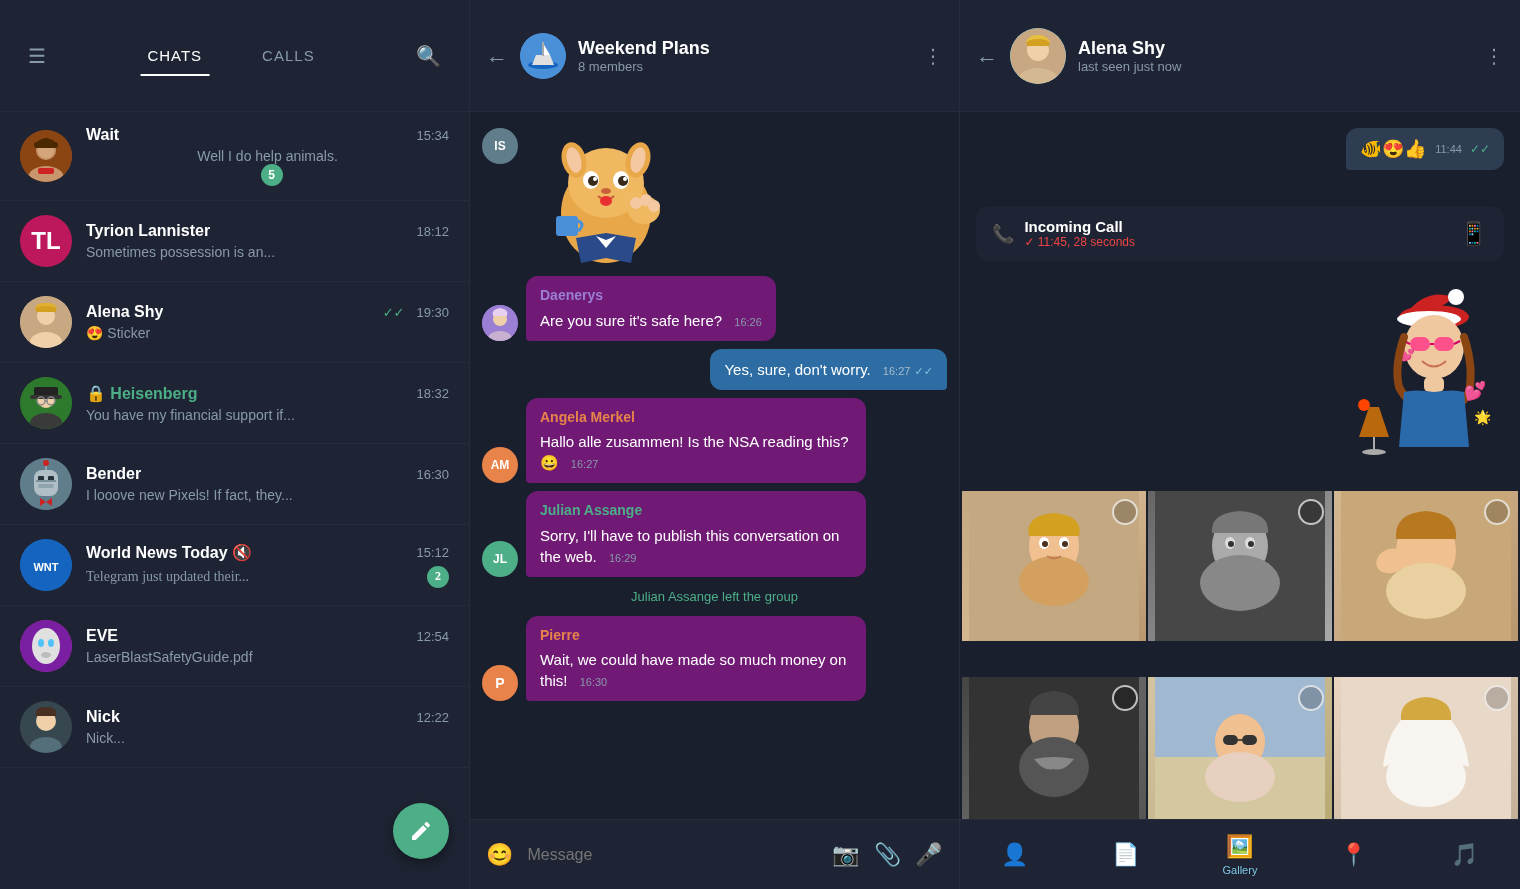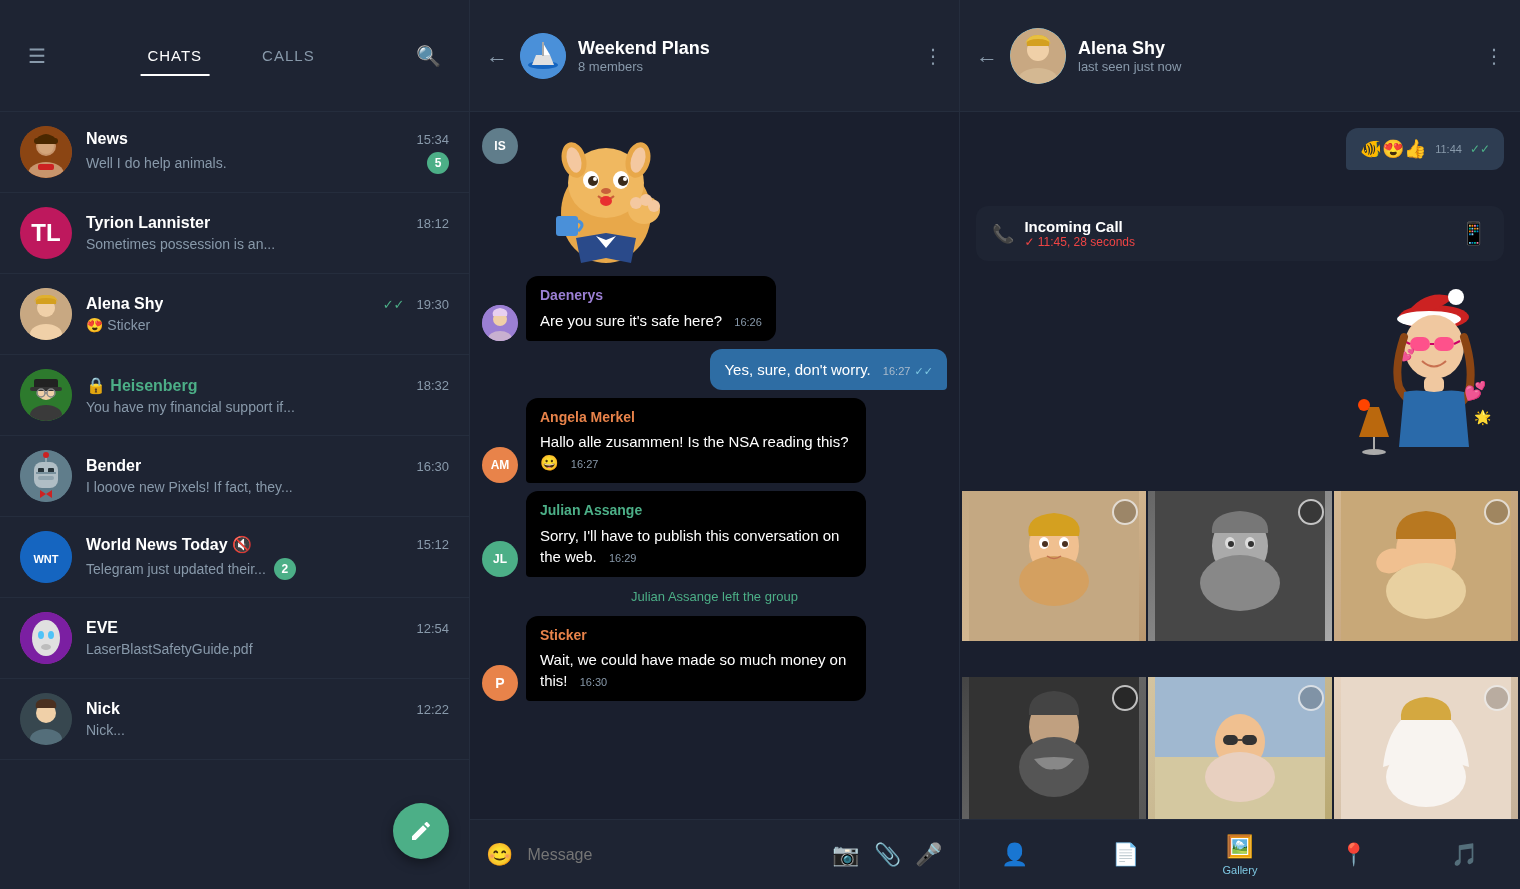--- a/index.html
+++ b/index.html
@@ -289,21 +289,21 @@
 
     .msg-bubble {
       max-width: 340px;
       padding: 10px 14px;
       border-radius: 12px;
       font-size: 15px;
       line-height: 1.4;
     }
 
     .msg-bubble.incoming {
-      background: #000000;
+      background: #701a75;
       color: #fff;
       border-bottom-left-radius: 4px;
     }
 
     .msg-bubble.outgoing {
       background: #2e6da4;
       color: #fff;
       border-bottom-right-radius: 4px;
       align-self: flex-end;
     }
@@ -600,24 +600,24 @@
           <circle cx="26" cy="20" r="8" fill="#d4a57a"></circle>
 
           <path d="M16 18 Q14 10 26 8 Q38 10 36 18" fill="#4a2800"></path>
           <rect x="14" y="12" width="24" height="6" rx="3" fill="#4a2800"></rect>
 
           <rect x="18" y="38" width="16" height="6" rx="2" fill="#cc2222"></rect>
         </svg>
       </div>
       <div class="chat-info">
         <div class="chat-name-row">
-          <span class="chat-name">News</span>
+          <span class="chat-name">Wait</span>
           <span class="chat-time">15:34</span>
         </div>
-        <div style="display:flex;align-items:center;justify-content:space-between;">
+        <div style="display:flex;align-items:center;justify-content:space-between;flex-direction:column;">
           <span class="chat-preview">Well I do help animals.</span>
           <span class="badge">5</span>
         </div>
       </div>
     </div>
 
     <div class="chat-item">
       <div class="avatar av-tl">TL</div>
       <div class="chat-info">
         <div class="chat-name-row">
@@ -706,21 +706,21 @@
         <svg viewBox="0 0 52 52" style="width:52px;height:52px;border-radius:50%;">
           <circle cx="26" cy="26" r="26" fill="#1565c0"></circle>
           <text x="26" y="32" text-anchor="middle" font-size="11" font-weight="bold" fill="white">WNT</text>
         </svg>
       </div>
       <div class="chat-info">
         <div class="chat-name-row">
           <span class="chat-name">World News Today 🔇</span>
           <span class="chat-time">15:12</span>
         </div>
-        <div style="display:flex;align-items:center;">
+        <div style="display:flex;align-items:center;justify-content:space-between;font-family:Liberation Serif, serif;">
           <span class="chat-preview">Telegram just updated their...</span>
           <span class="badge">2</span>
         </div>
       </div>
     </div>
 
     <div class="chat-item">
       <div class="avatar av-eve">
         <svg viewBox="0 0 52 52" style="width:52px;height:52px;border-radius:50%;">
           <circle cx="26" cy="26" r="26" fill="#7b1fa2"></circle>
@@ -872,21 +872,21 @@
       </div>
     </div>
 
     <div class="system-msg">
       <span>Julian Assange left the group</span>
     </div>
 
     <div class="msg-row">
       <div class="msg-avatar" style="width:36px;height:36px;border-radius:50%;background:#e8834a;display:flex;align-items:center;justify-content:center;font-size:14px;font-weight:700;color:#fff;flex-shrink:0;align-self:flex-end;">P</div>
       <div class="msg-bubble incoming">
-        <div class="msg-sender pierre">Sticker</div>
+        <div class="msg-sender pierre">Pierre</div>
         <span>Wait, we could have made so much money on this!</span>
         <span class="msg-time">16:30</span>
       </div>
     </div>
 
   </div>
 
   <div class="chat-input-bar">
     <span class="input-icon">😊</span>
     <input class="chat-input" type="text" placeholder="Message" style="">

